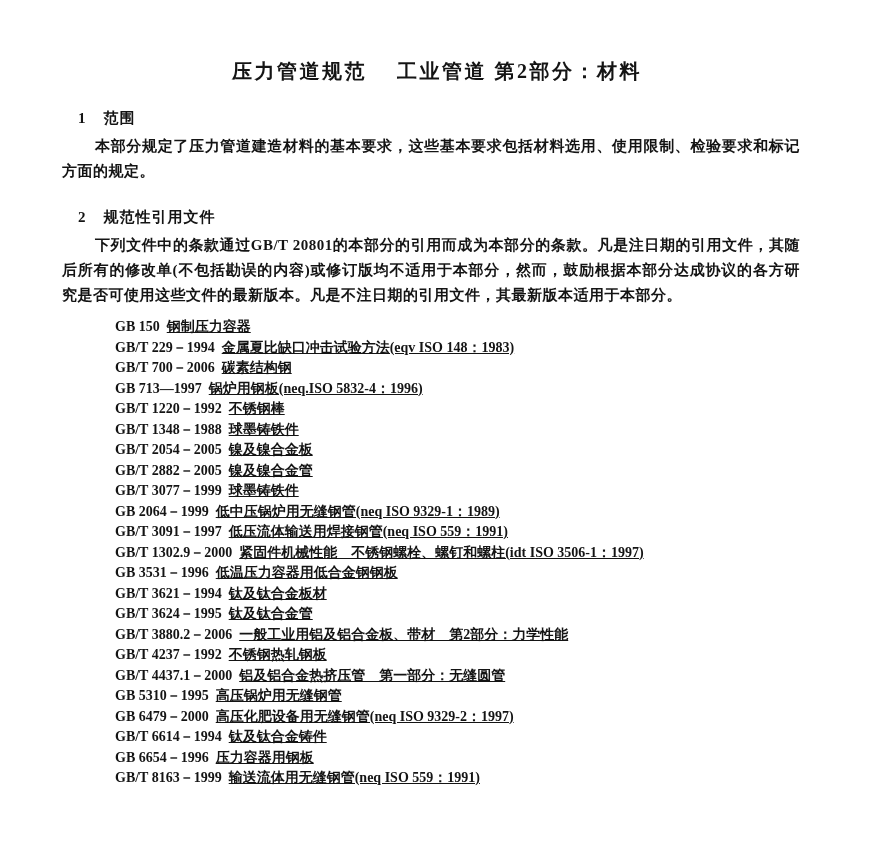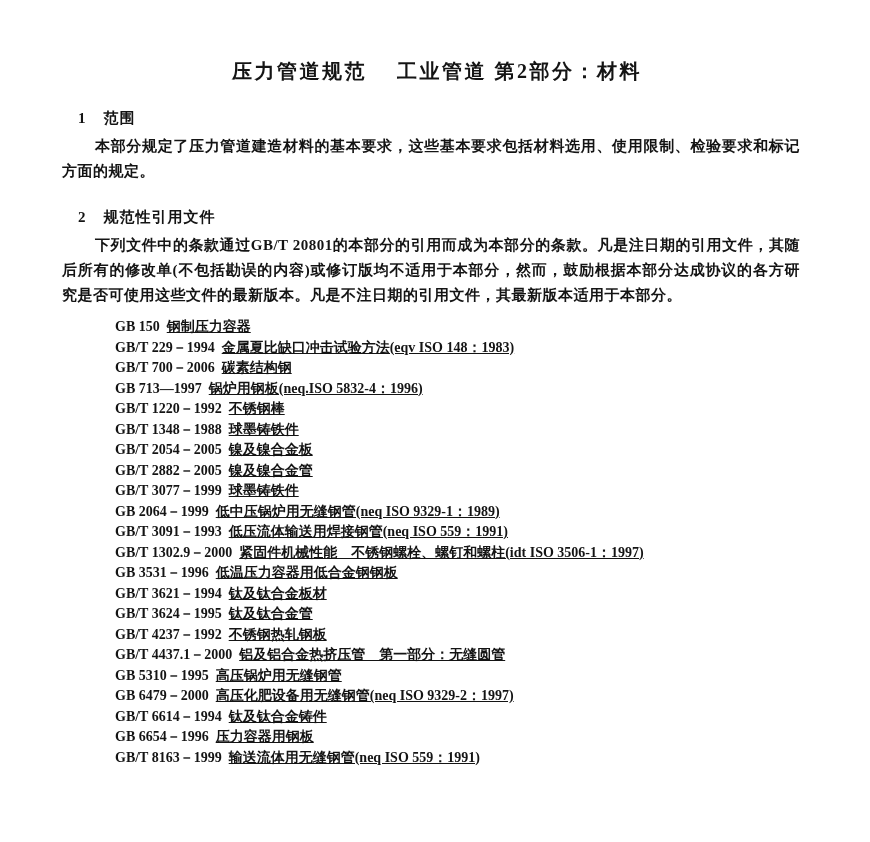--- a/index.html
+++ b/index.html
@@ -90,25 +90,26 @@
       <li class="ref-item"><span class="ref-code">GB 150</span><span class="ref-title">钢制压力容器</span></li>
       <li class="ref-item"><span class="ref-code">GB/T 229－1994</span><span class="ref-title">金属夏比缺口冲击试验方法(eqv ISO 148：1983)</span></li>
       <li class="ref-item"><span class="ref-code">GB/T 700－2006</span><span class="ref-title">碳素结构钢</span></li>
       <li class="ref-item"><span class="ref-code">GB 713—1997</span><span class="ref-title">锅炉用钢板(neq.ISO 5832-4：1996)</span></li>
       <li class="ref-item"><span class="ref-code">GB/T 1220－1992</span><span class="ref-title">不锈钢棒</span></li>
       <li class="ref-item"><span class="ref-code">GB/T 1348－1988</span><span class="ref-title">球墨铸铁件</span></li>
       <li class="ref-item"><span class="ref-code">GB/T 2054－2005</span><span class="ref-title">镍及镍合金板</span></li>
       <li class="ref-item"><span class="ref-code">GB/T 2882－2005</span><span class="ref-title">镍及镍合金管</span></li>
       <li class="ref-item"><span class="ref-code">GB/T 3077－1999</span><span class="ref-title">球墨铸铁件</span></li>
       <li class="ref-item"><span class="ref-code">GB 2064－1999</span><span class="ref-title">低中压锅炉用无缝钢管(neq ISO 9329-1：1989)</span></li>
-      <li class="ref-item"><span class="ref-code">GB/T 3091－1993</span><span class="ref-title">低压流体输送用焊接钢管(neq ISO 559：1991)</span></li>
+      <li class="ref-item"><span class="ref-code">GB/T 3091－1997</span><span class="ref-title">低压流体输送用焊接钢管(neq ISO 559：1991)</span></li>
       <li class="ref-item"><span class="ref-code">GB/T 1302.9－2000</span><span class="ref-title">紧固件机械性能　不锈钢螺栓、螺钉和螺柱(idt ISO 3506-1：1997)</span></li>
       <li class="ref-item"><span class="ref-code">GB 3531－1996</span><span class="ref-title">低温压力容器用低合金钢钢板</span></li>
       <li class="ref-item"><span class="ref-code">GB/T 3621－1994</span><span class="ref-title">钛及钛合金板材</span></li>
       <li class="ref-item"><span class="ref-code">GB/T 3624－1995</span><span class="ref-title">钛及钛合金管</span></li>
+      <li class="ref-item"><span class="ref-code">GB/T 3880.2－2006</span><span class="ref-title">一般工业用铝及铝合金板、带材　第2部分：力学性能</span></li>
       <li class="ref-item"><span class="ref-code">GB/T 4237－1992</span><span class="ref-title">不锈钢热轧钢板</span></li>
       <li class="ref-item"><span class="ref-code">GB/T 4437.1－2000</span><span class="ref-title">铝及铝合金热挤压管　第一部分：无缝圆管</span></li>
       <li class="ref-item"><span class="ref-code">GB 5310－1995</span><span class="ref-title">高压锅炉用无缝钢管</span></li>
       <li class="ref-item"><span class="ref-code">GB 6479－2000</span><span class="ref-title">高压化肥设备用无缝钢管(neq ISO 9329-2：1997)</span></li>
       <li class="ref-item"><span class="ref-code">GB/T 6614－1994</span><span class="ref-title">钛及钛合金铸件</span></li>
       <li class="ref-item"><span class="ref-code">GB 6654－1996</span><span class="ref-title">压力容器用钢板</span></li>
       <li class="ref-item"><span class="ref-code">GB/T 8163－1999</span><span class="ref-title">输送流体用无缝钢管(neq ISO 559：1991)</span></li>
     </ul>
   </div>
 

